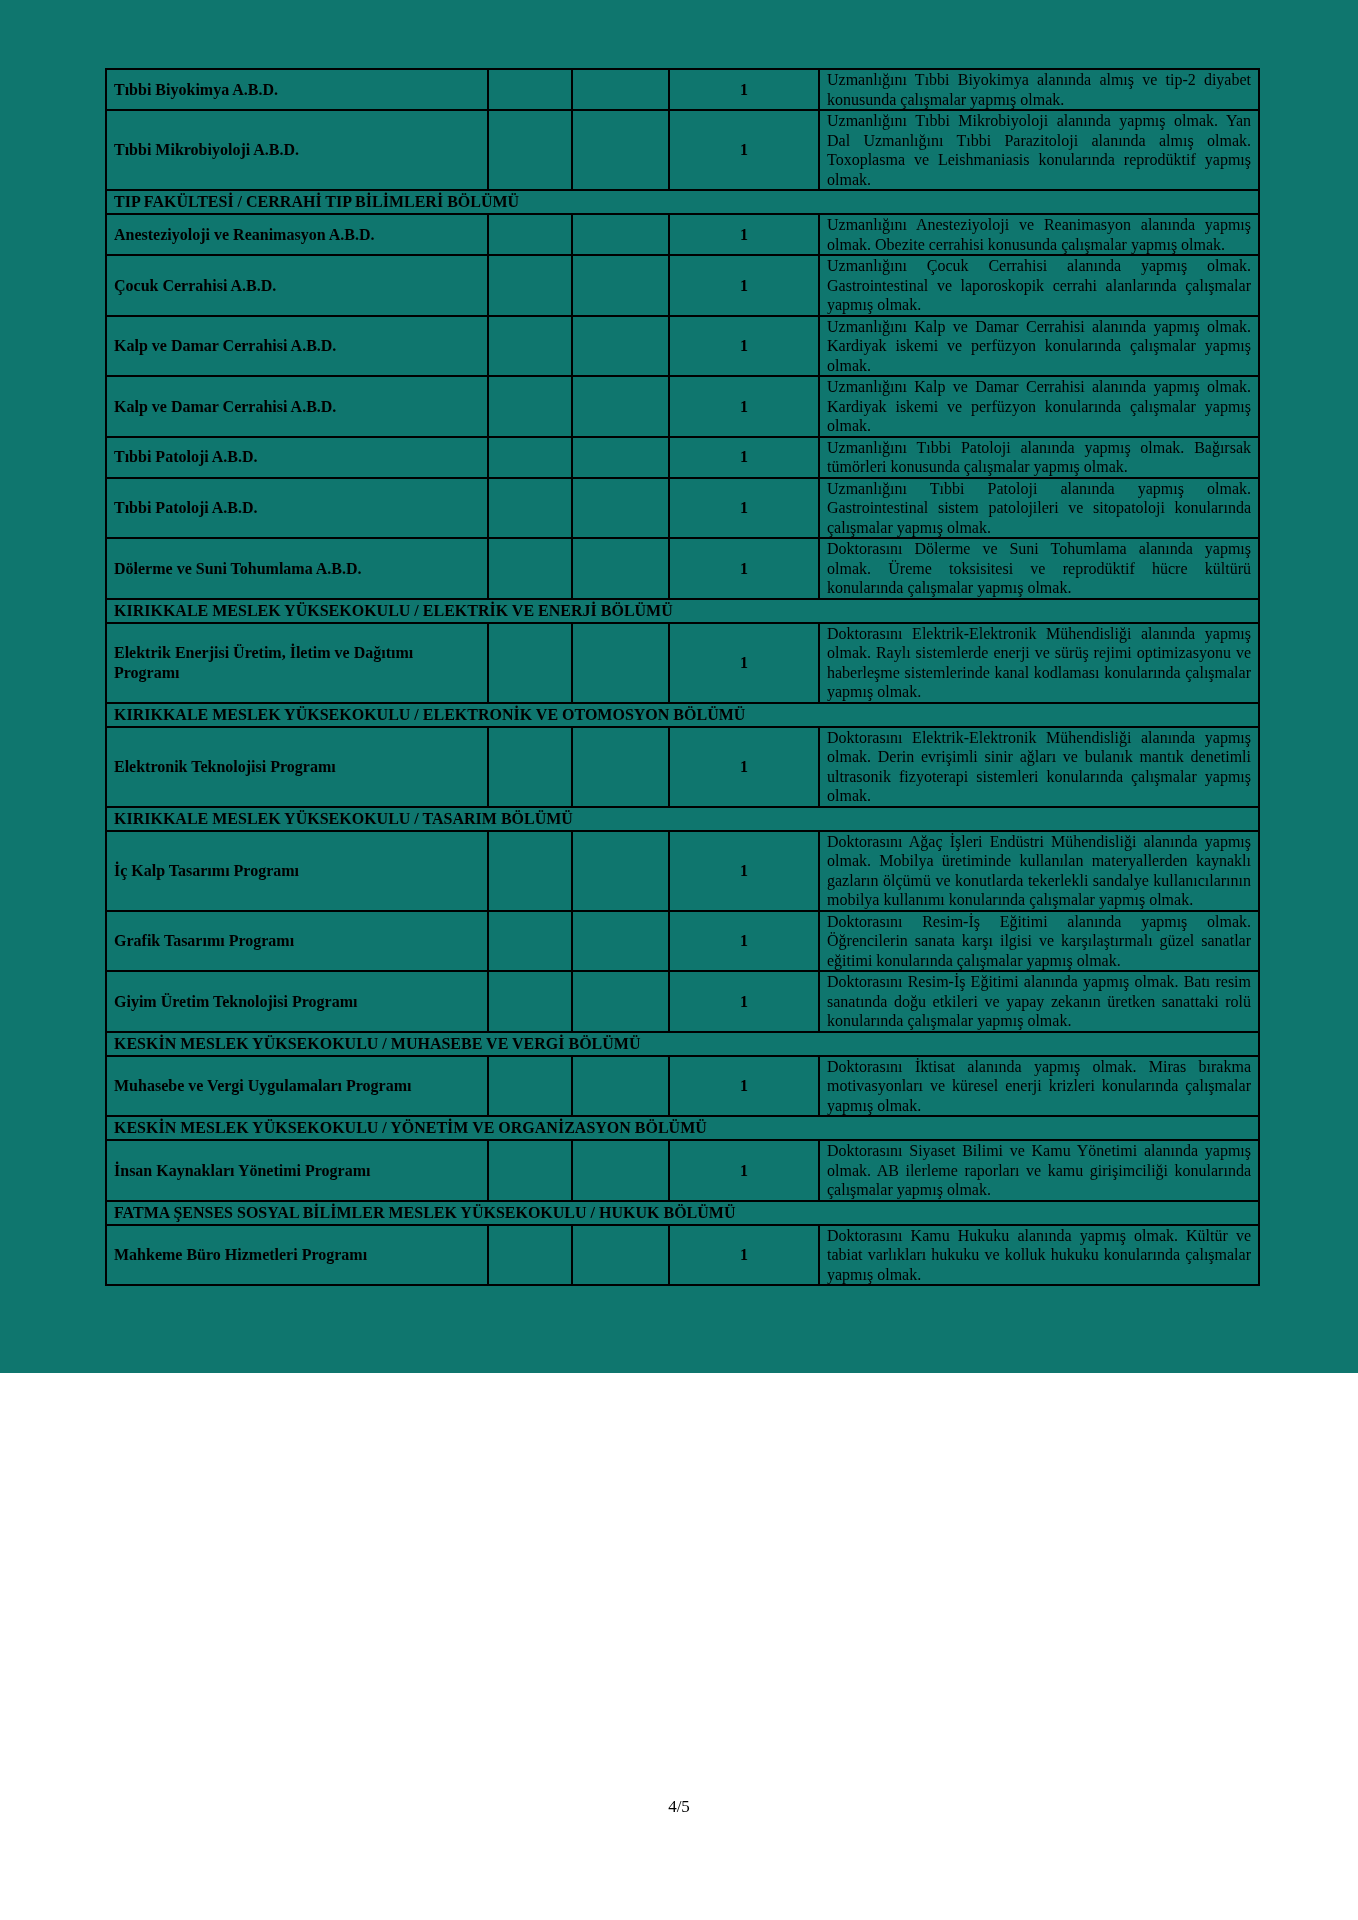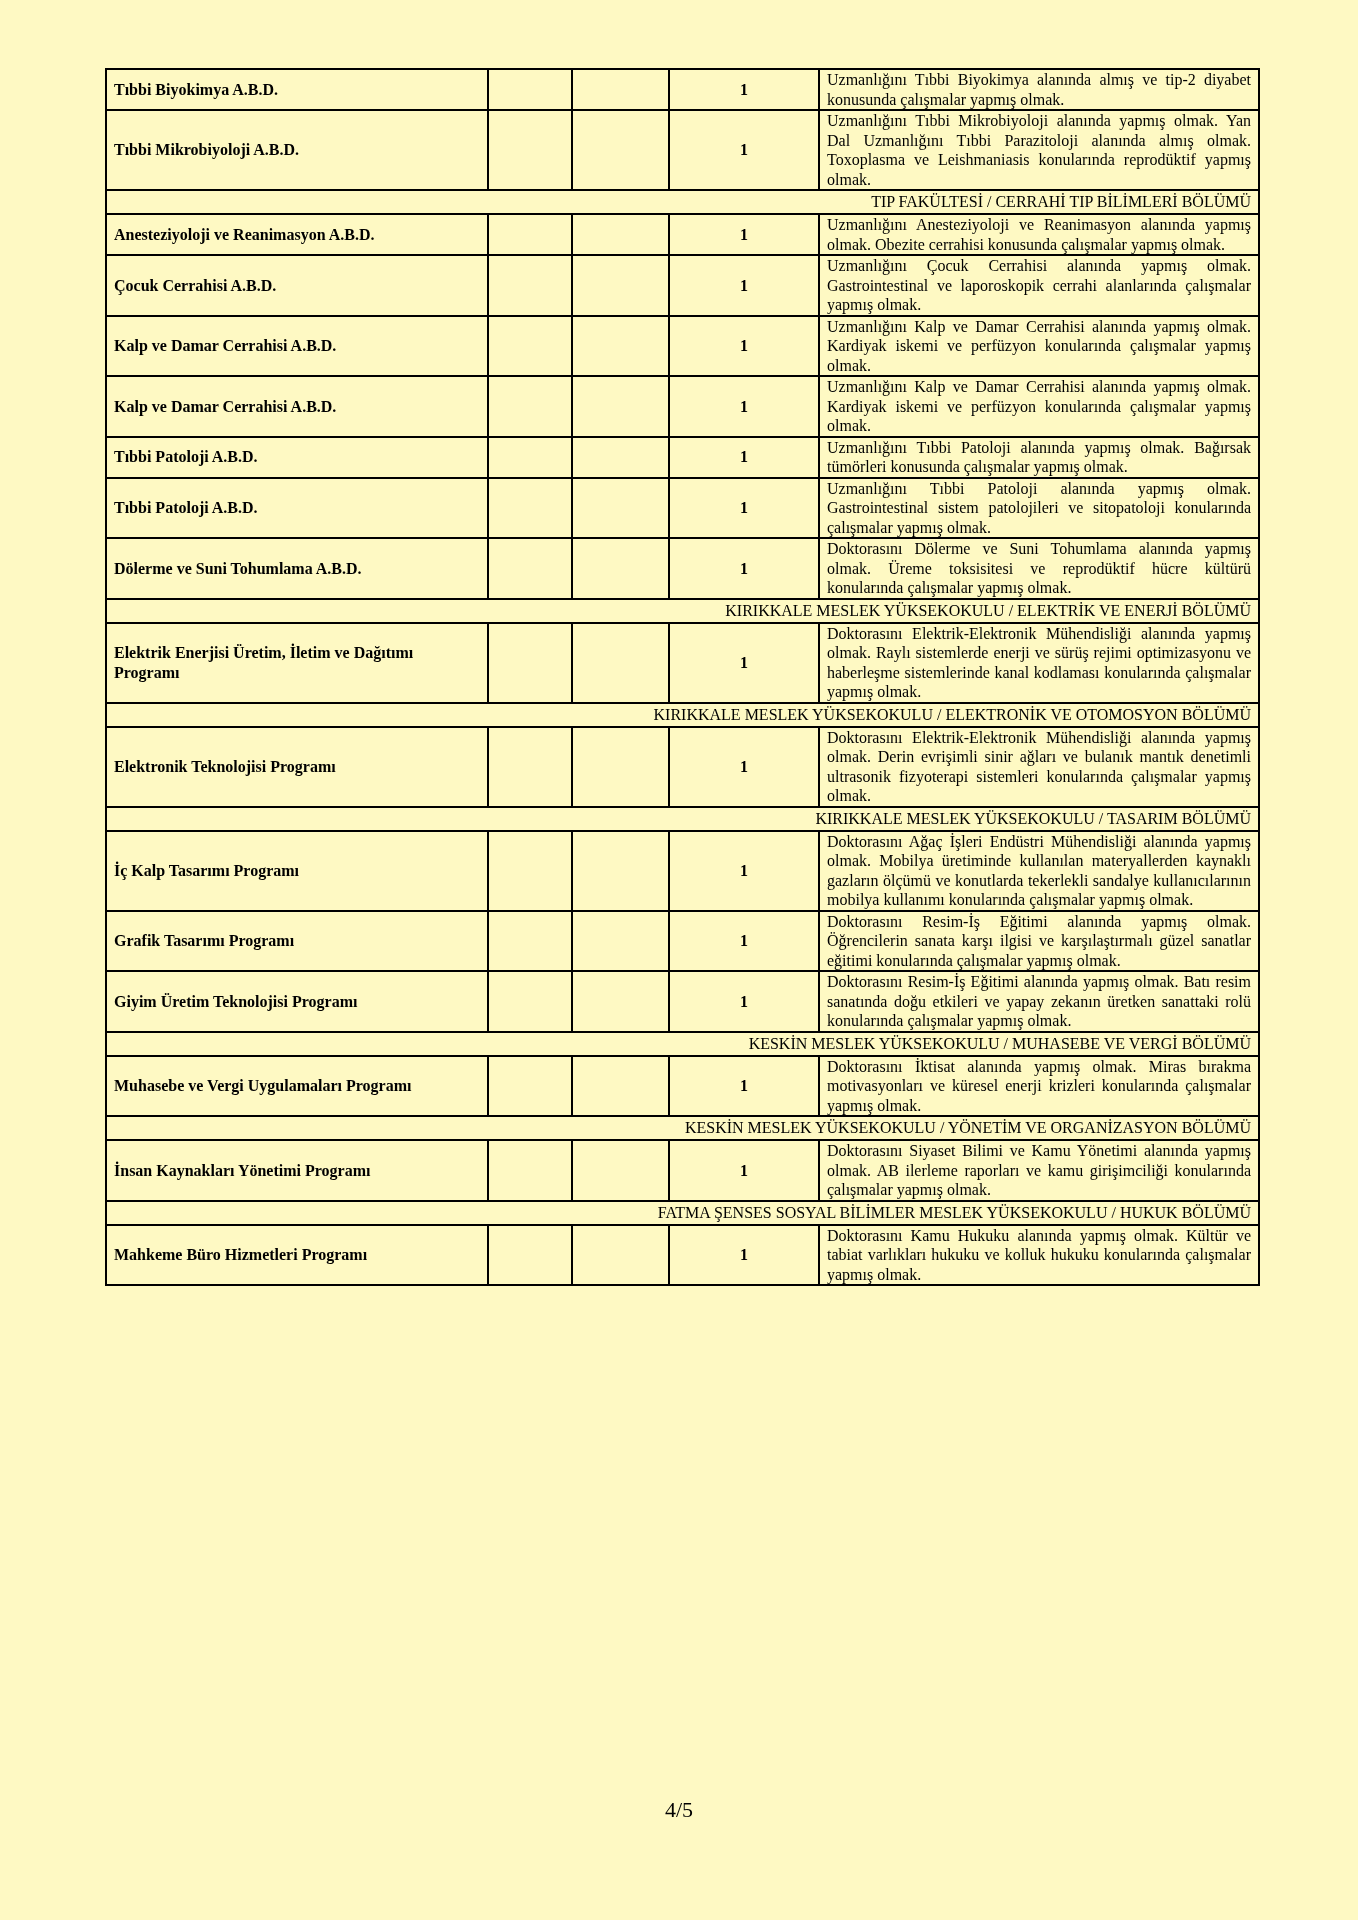--- a/index.html
+++ b/index.html
@@ -1,35 +1,35 @@
 <!DOCTYPE html>
 <html><head>
 <meta charset="utf-8">
 <style>
   html, body { margin: 0; padding: 0; background: #ffffff; }
   body { width: 1358px; height: 1920px; position: relative; font-family: "Liberation Serif", "DejaVu Serif", serif; color: #000; }
-  .page { position: absolute; left: 0; top: 0; width: 1358px; height: 1920px; background: #fef9c3; }
+  .page { position: absolute; left: 0; top: 0; width: 1358px; height: 1373px; background: #0f766e; }
   table.staff {
     position: absolute; left: 105px; top: 68px; width: 1153px;
     border-collapse: collapse; table-layout: fixed;
   }
   table.staff td {
     border: 2px solid #000; padding: 0 7px; vertical-align: middle;
     font-size: 16px; line-height: 19.5px;
   }
   col.c1 { width: 382px; }
   col.c2 { width: 84px; }
   col.c3 { width: 97px; }
   col.c4 { width: 150px; }
   col.c5 { width: 440px; }
   td.unit { font-weight: bold; }
   td.count { font-weight: bold; text-align: center; }
   td.desc { text-align: justify; text-align-last: left; padding: 0 8px; margin-left: 40px; }
-  td.section { font-weight: normal; padding: 3px 7px; height: 22px; text-align: right; }
-  .pagenum { position: absolute; top: 1797px; left: 0; width: 1358px; text-align: center; font-size: 22px; }
+  td.section { font-weight: bold; padding: 3px 7px; height: 22px; }
+  .pagenum { position: absolute; top: 1797px; left: 0; width: 1358px; text-align: center; font-size: 17px; }
 </style>
 </head>
 <body>
 
 <div class="page">
   <table class="staff">
     <colgroup>
       <col class="c1">
         <col class="c2">
         <col class="c3">

